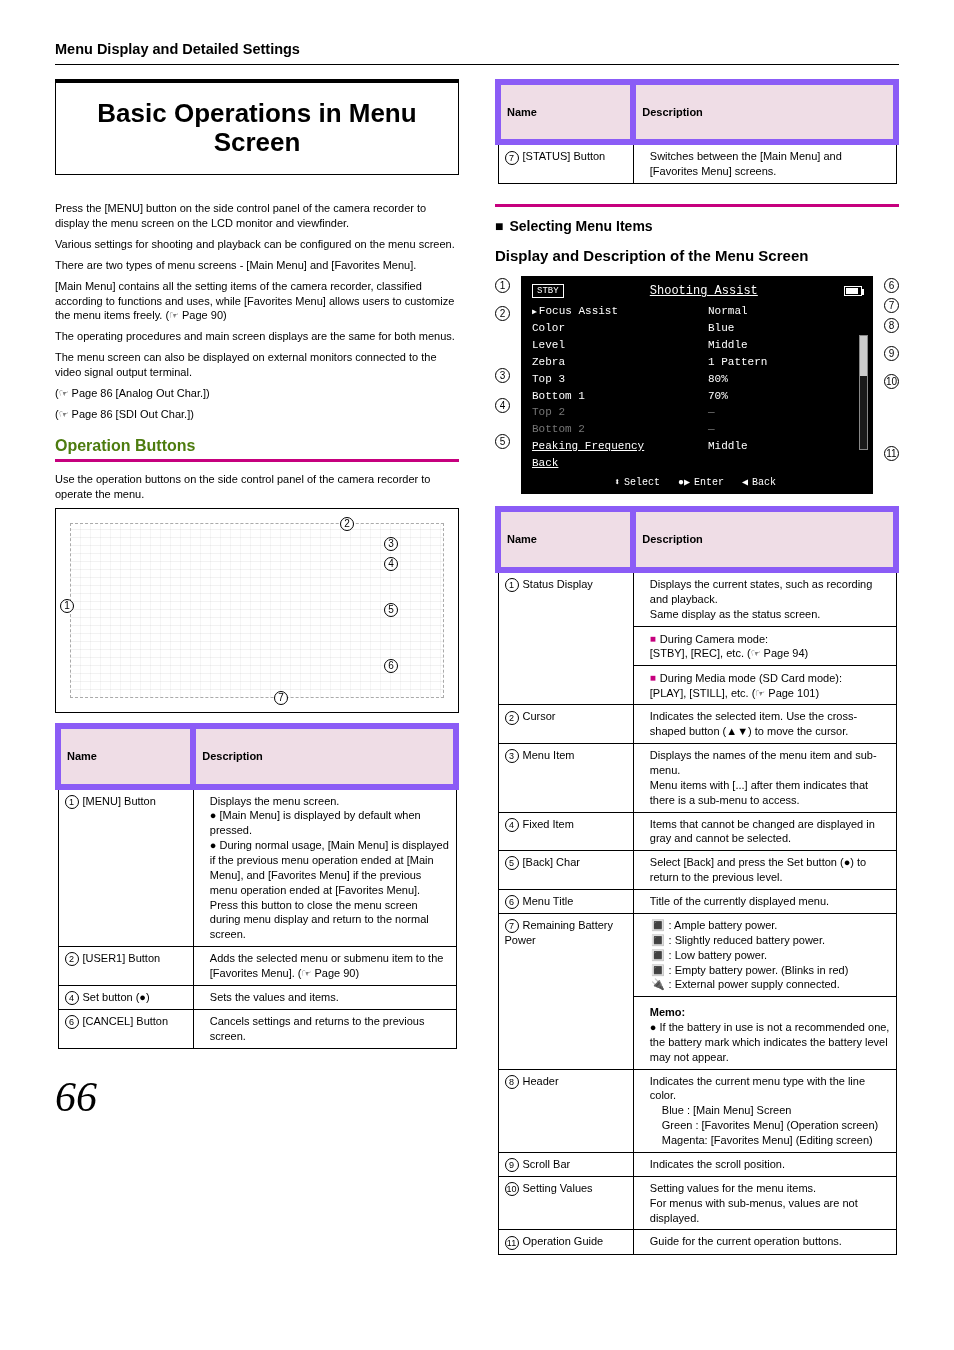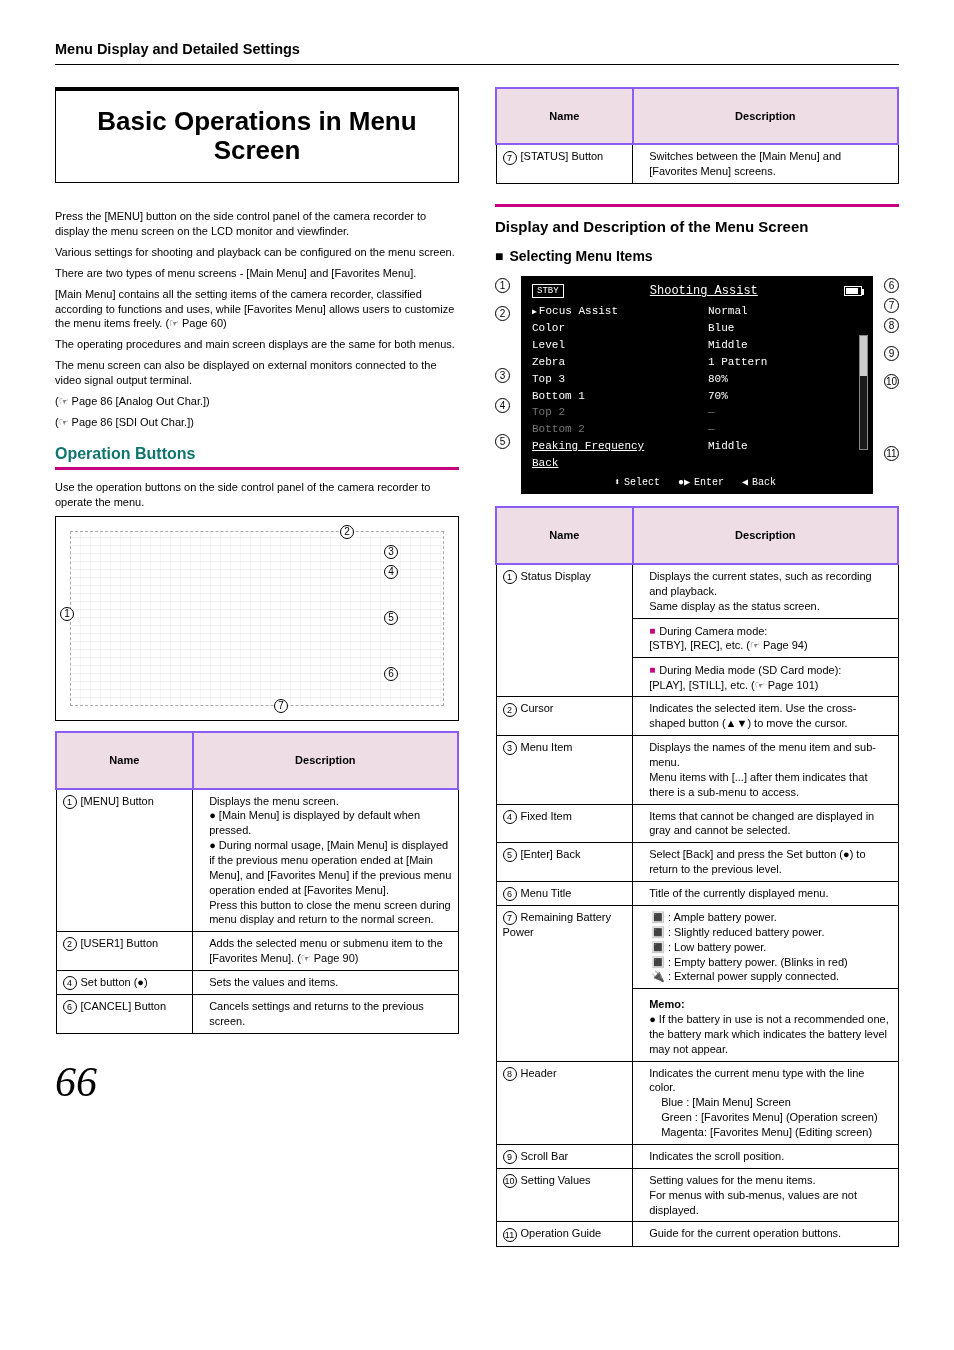--- a/index.html
+++ b/index.html
@@ -15,42 +15,42 @@
   .content { display: flex; gap: 28px; }
   .col { flex: 1; min-width: 0; }
   .left-col { padding-right: 4px; }
   .right-col { padding-left: 4px; }
 
   .section-header {
     font-weight: bold;
     font-size: 14.5px;
     border-bottom: 1px solid #000;
     padding-bottom: 4px;
-    margin-bottom: 22px;
+    margin-bottom: 14px;
   }
 
   .title-box {
     border: 1px solid #000;
     border-top: 4px solid #000;
     padding: 16px 14px;
     margin-bottom: 26px;
   }
   .title-box-text {
     font-size: 26px;
     font-weight: bold;
     line-height: 1.15;
     text-align: center;
   }
 
   p.body-text { margin-bottom: 6px; }
 
   .subheading {
     font-size: 16px;
     font-weight: bold;
-    color: #0f766e;
+    color: #4d7c0f;
     margin-top: 14px;
     margin-bottom: 2px;
   }
   .subheading-underline {
     height: 3px;
     background: #c6007e;
     margin-top: 2px;
     margin-bottom: 10px;
   }
 
@@ -65,23 +65,23 @@
 
   
   table.desc-table {
     width: 100%;
     border-collapse: collapse;
     margin-top: 10px;
     font-size: 11px;
   }
   table.desc-table th {
     background: #efdde6;
-    border: 2px solid #8b5cf6;
+    border: 6px solid #8b5cf6;
     padding: 20px 6px;
-    text-align: center;
+    text-align: left;
     font-weight: bold;
   }
   table.desc-table td {
     border: 1px solid #000;
     padding: 4px 6px;
     vertical-align: top;
   }
   table.desc-table td.name-cell { white-space: normal; width: 34%; }
   table.desc-table td.desc-cell { width: 66%; padding-left: 16px; }
   .circ-num { display:inline-block; border:1px solid #000; border-radius:50%; width:14px; height:14px; line-height:12px; text-align:center; font-size:9px; margin-right:4px; vertical-align:middle; }
@@ -171,21 +171,21 @@
 
   <div class="col left-col">
 
     <div class="title-box">
       <div class="title-box-text">Basic Operations in Menu Screen</div>
     </div>
 
     <p class="body-text">Press the [MENU] button on the side control panel of the camera recorder to display the menu screen on the LCD monitor and viewfinder.</p>
     <p class="body-text">Various settings for shooting and playback can be configured on the menu screen.</p>
     <p class="body-text">There are two types of menu screens - [Main Menu] and [Favorites Menu].</p>
-    <p class="body-text">[Main Menu] contains all the setting items of the camera recorder, classified according to functions and uses, while [Favorites Menu] allows users to customize the menu items freely. (☞ Page 60)</p>
+    <p class="body-text">[Main Menu] contains all the setting items of the camera recorder, classified according to functions and uses, while [Favorites Menu] allows users to customize the menu items freely. (☞ Page 90)</p>
     <p class="body-text">The operating procedures and main screen displays are the same for both menus.</p>
     <p class="body-text">The menu screen can also be displayed on external monitors connected to the video signal output terminal.</p>
     <p class="body-text">(☞ Page 86 [Analog Out Char.])</p>
     <p class="body-text">(☞ Page 86 [SDI Out Char.])</p>
 
     <div class="subheading">Operation Buttons</div>
     <div class="subheading-underline"></div>
     <p class="body-text">Use the operation buttons on the side control panel of the camera recorder to operate the menu.</p>
 
     <div class="panel-diagram">
@@ -245,25 +245,25 @@
         <tr>
           <td class="name-cell"><span class="circ-num">7</span><span>[STATUS] Button</span></td>
           <td class="desc-cell">Switches between the [Main Menu] and [Favorites Menu] screens.</td>
         </tr>
       </tbody>
     </table>
 
     <div style="height:20px"></div>
     <div class="right-top-rule"></div>
 
-    <div class="subsection-title" style="font-size:15px">Display and Description of the Menu Screen</div>
-
     <div class="subsection-title">
       <span class="square-glyph">■</span><span>Selecting Menu Items</span>
     </div>
+
+    <div class="subsection-title" style="font-size:15px">Display and Description of the Menu Screen</div>
 
     <div class="menu-screen-wrap">
       <div class="ext-callout" style="left:0;top:2px">1</div>
       <div class="ext-callout" style="left:0;top:30px">2</div>
       <div class="ext-callout" style="left:0;top:92px">3</div>
       <div class="ext-callout" style="left:0;top:122px">4</div>
       <div class="ext-callout" style="left:0;top:158px">5</div>
 
       <div class="ext-callout" style="right:0;top:2px">6</div>
       <div class="ext-callout" style="right:0;top:22px">7</div>
@@ -351,21 +351,21 @@
         <tr>
           <td class="name-cell"><span class="circ-num">3</span><span>Menu Item</span></td>
           <td class="desc-cell" style="white-space:pre-line">Displays the names of the menu item and sub-menu.
 Menu items with [...] after them indicates that there is a sub-menu to access.</td>
         </tr>
         <tr>
           <td class="name-cell"><span class="circ-num">4</span><span>Fixed Item</span></td>
           <td class="desc-cell">Items that cannot be changed are displayed in gray and cannot be selected.</td>
         </tr>
         <tr>
-          <td class="name-cell"><span class="circ-num">5</span><span>[Enter] Back</span></td>
+          <td class="name-cell"><span class="circ-num">5</span><span>[Back] Char</span></td>
           <td class="desc-cell">Select [Back] and press the Set button (●) to return to the previous level.</td>
         </tr>
         <tr>
           <td class="name-cell"><span class="circ-num">6</span><span>Menu Title</span></td>
           <td class="desc-cell">Title of the currently displayed menu.</td>
         </tr>
 
         <tr>
           <td class="name-cell" rowspan="2"><span class="circ-num">7</span><span>Remaining Battery Power</span></td>
           <td class="desc-cell">

